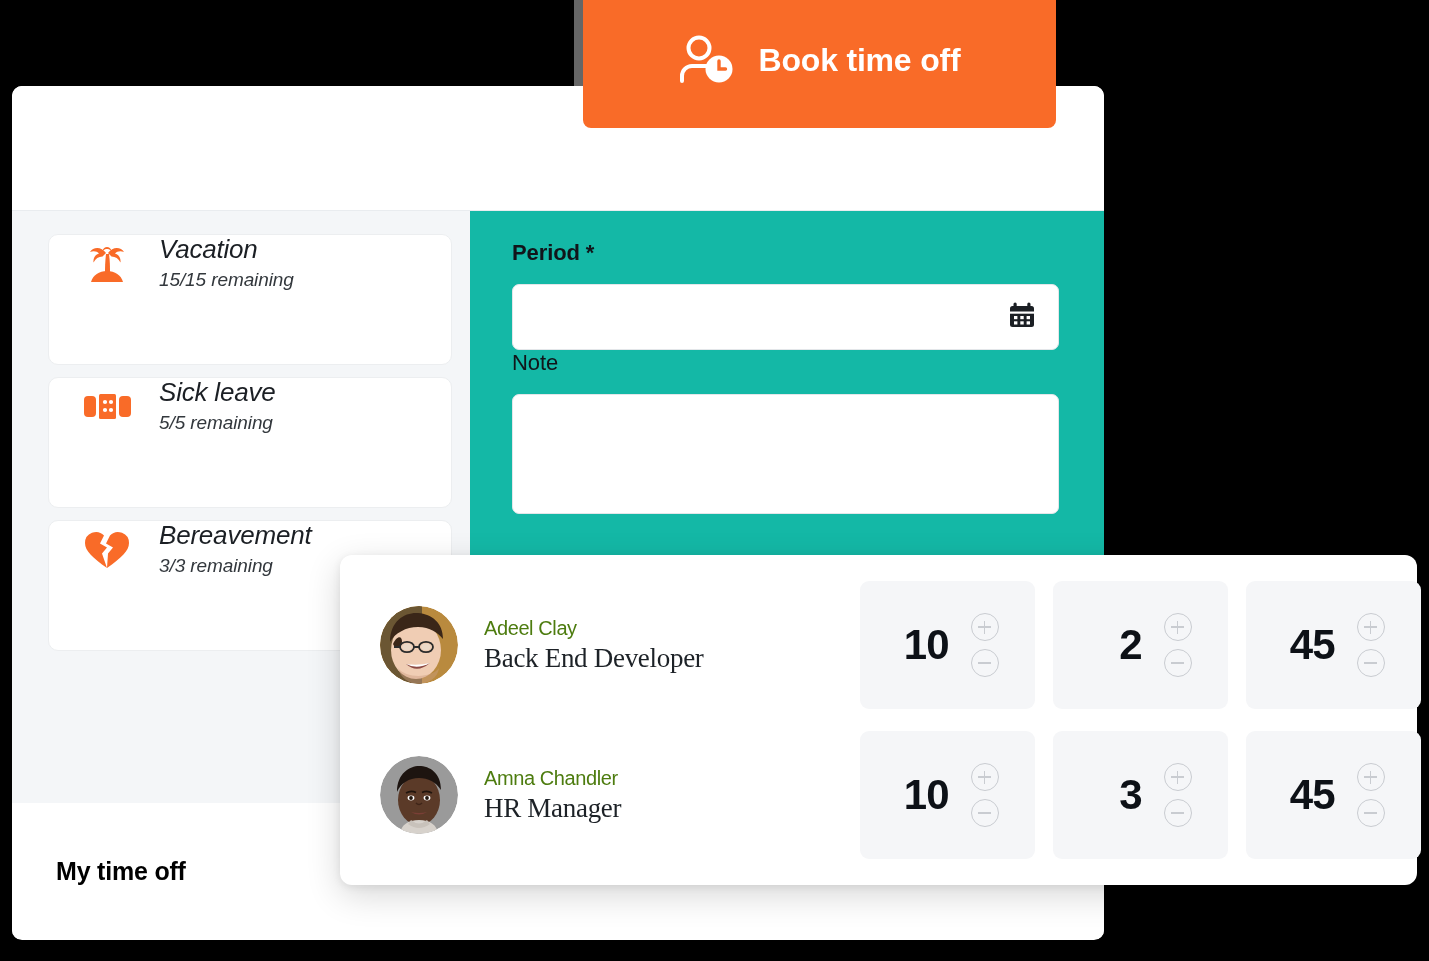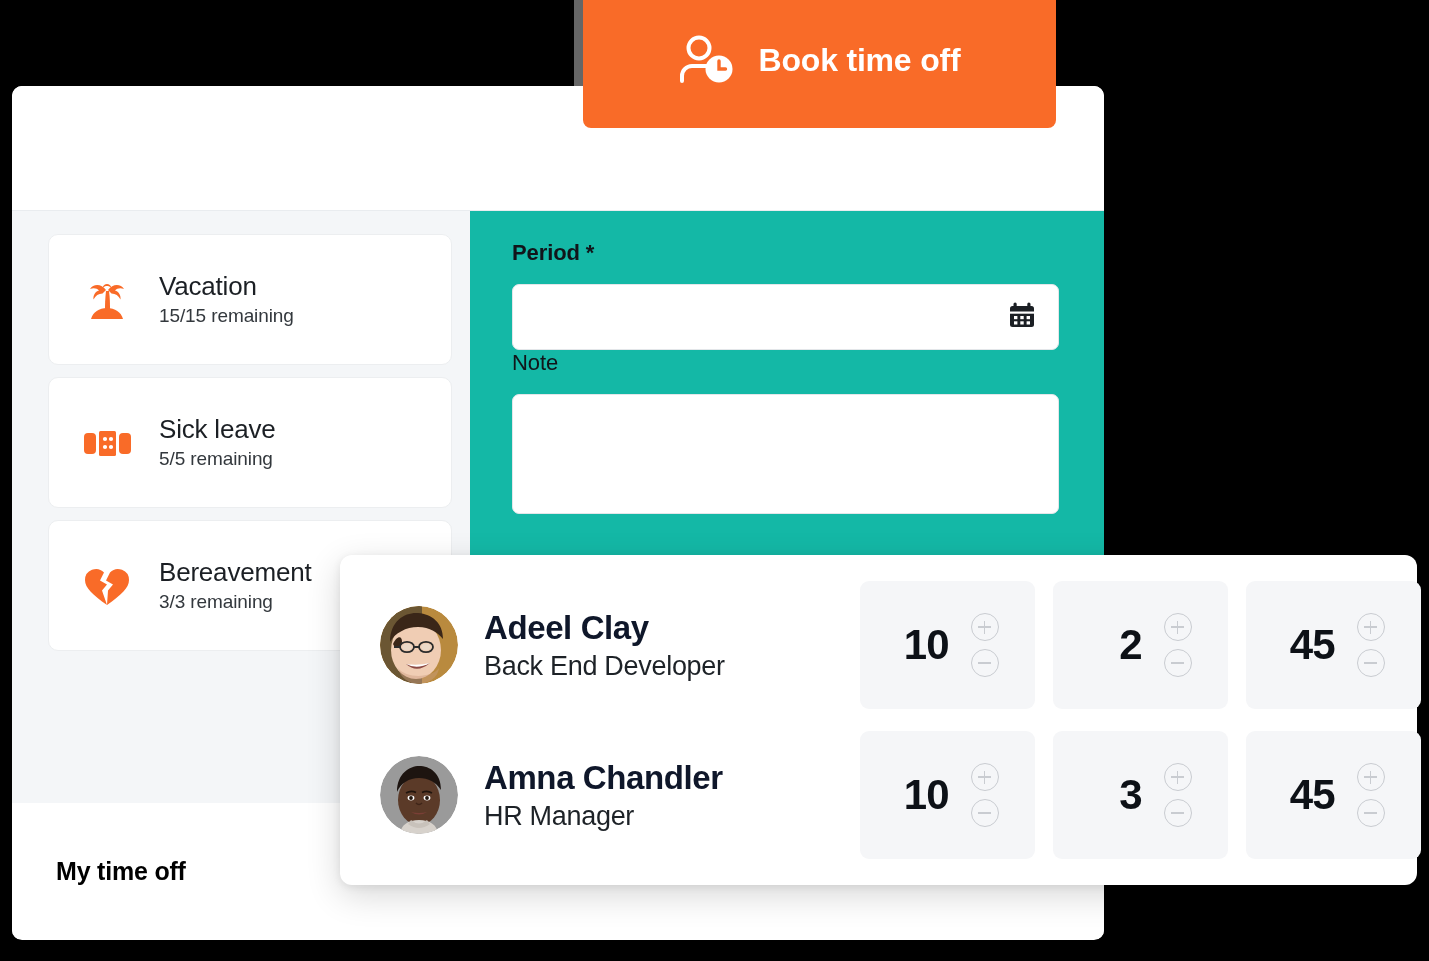--- a/index.html
+++ b/index.html
@@ -73,23 +73,23 @@
     background: #f4f6f8;
     padding: 23px 18px 0 36px;
   }
   .leave-card {
     background: #ffffff;
     border: 1px solid #eceef0;
     border-radius: 10px;
     height: 131px;
     margin-bottom: 12px;
     display: flex;
-    align-items: center;
     padding-left: 30px;
     gap: 24px;
+    font-style: italic;
   }
   .leave-icon {
     width: 56px;
     height: 56px;
     flex: 0 0 56px;
     display: flex;
     align-items: center;
     justify-content: center;
   }
   .leave-text { display: flex; flex-direction: column; gap: 4px; }
@@ -186,32 +186,33 @@
   .avatar {
     width: 78px;
     height: 78px;
     border-radius: 50%;
     overflow: hidden;
     flex: 0 0 78px;
   }
   .avatar svg { display: block; }
   .emp-meta { display: flex; flex-direction: column; gap: 2px; }
   .emp-name {
-    font-size: 33px;
-    font-weight: 700;
-    color: #0f172a;
+    font-size: 20px;
+    font-weight: 400;
+    color: #4d7c0f;
     letter-spacing: -0.4px;
     line-height: 1.2;
   }
   .emp-role {
     font-size: 27px;
     font-weight: 400;
     color: #1d2227;
     letter-spacing: -0.3px;
     line-height: 1.2;
+    font-family: Liberation Serif, serif;
   }
 
   .steppers { display: flex; gap: 18px; }
   .stepper {
     width: 175px;
     height: 128px;
     background: #f5f6f8;
     border-radius: 9px;
     display: flex;
     align-items: center;

